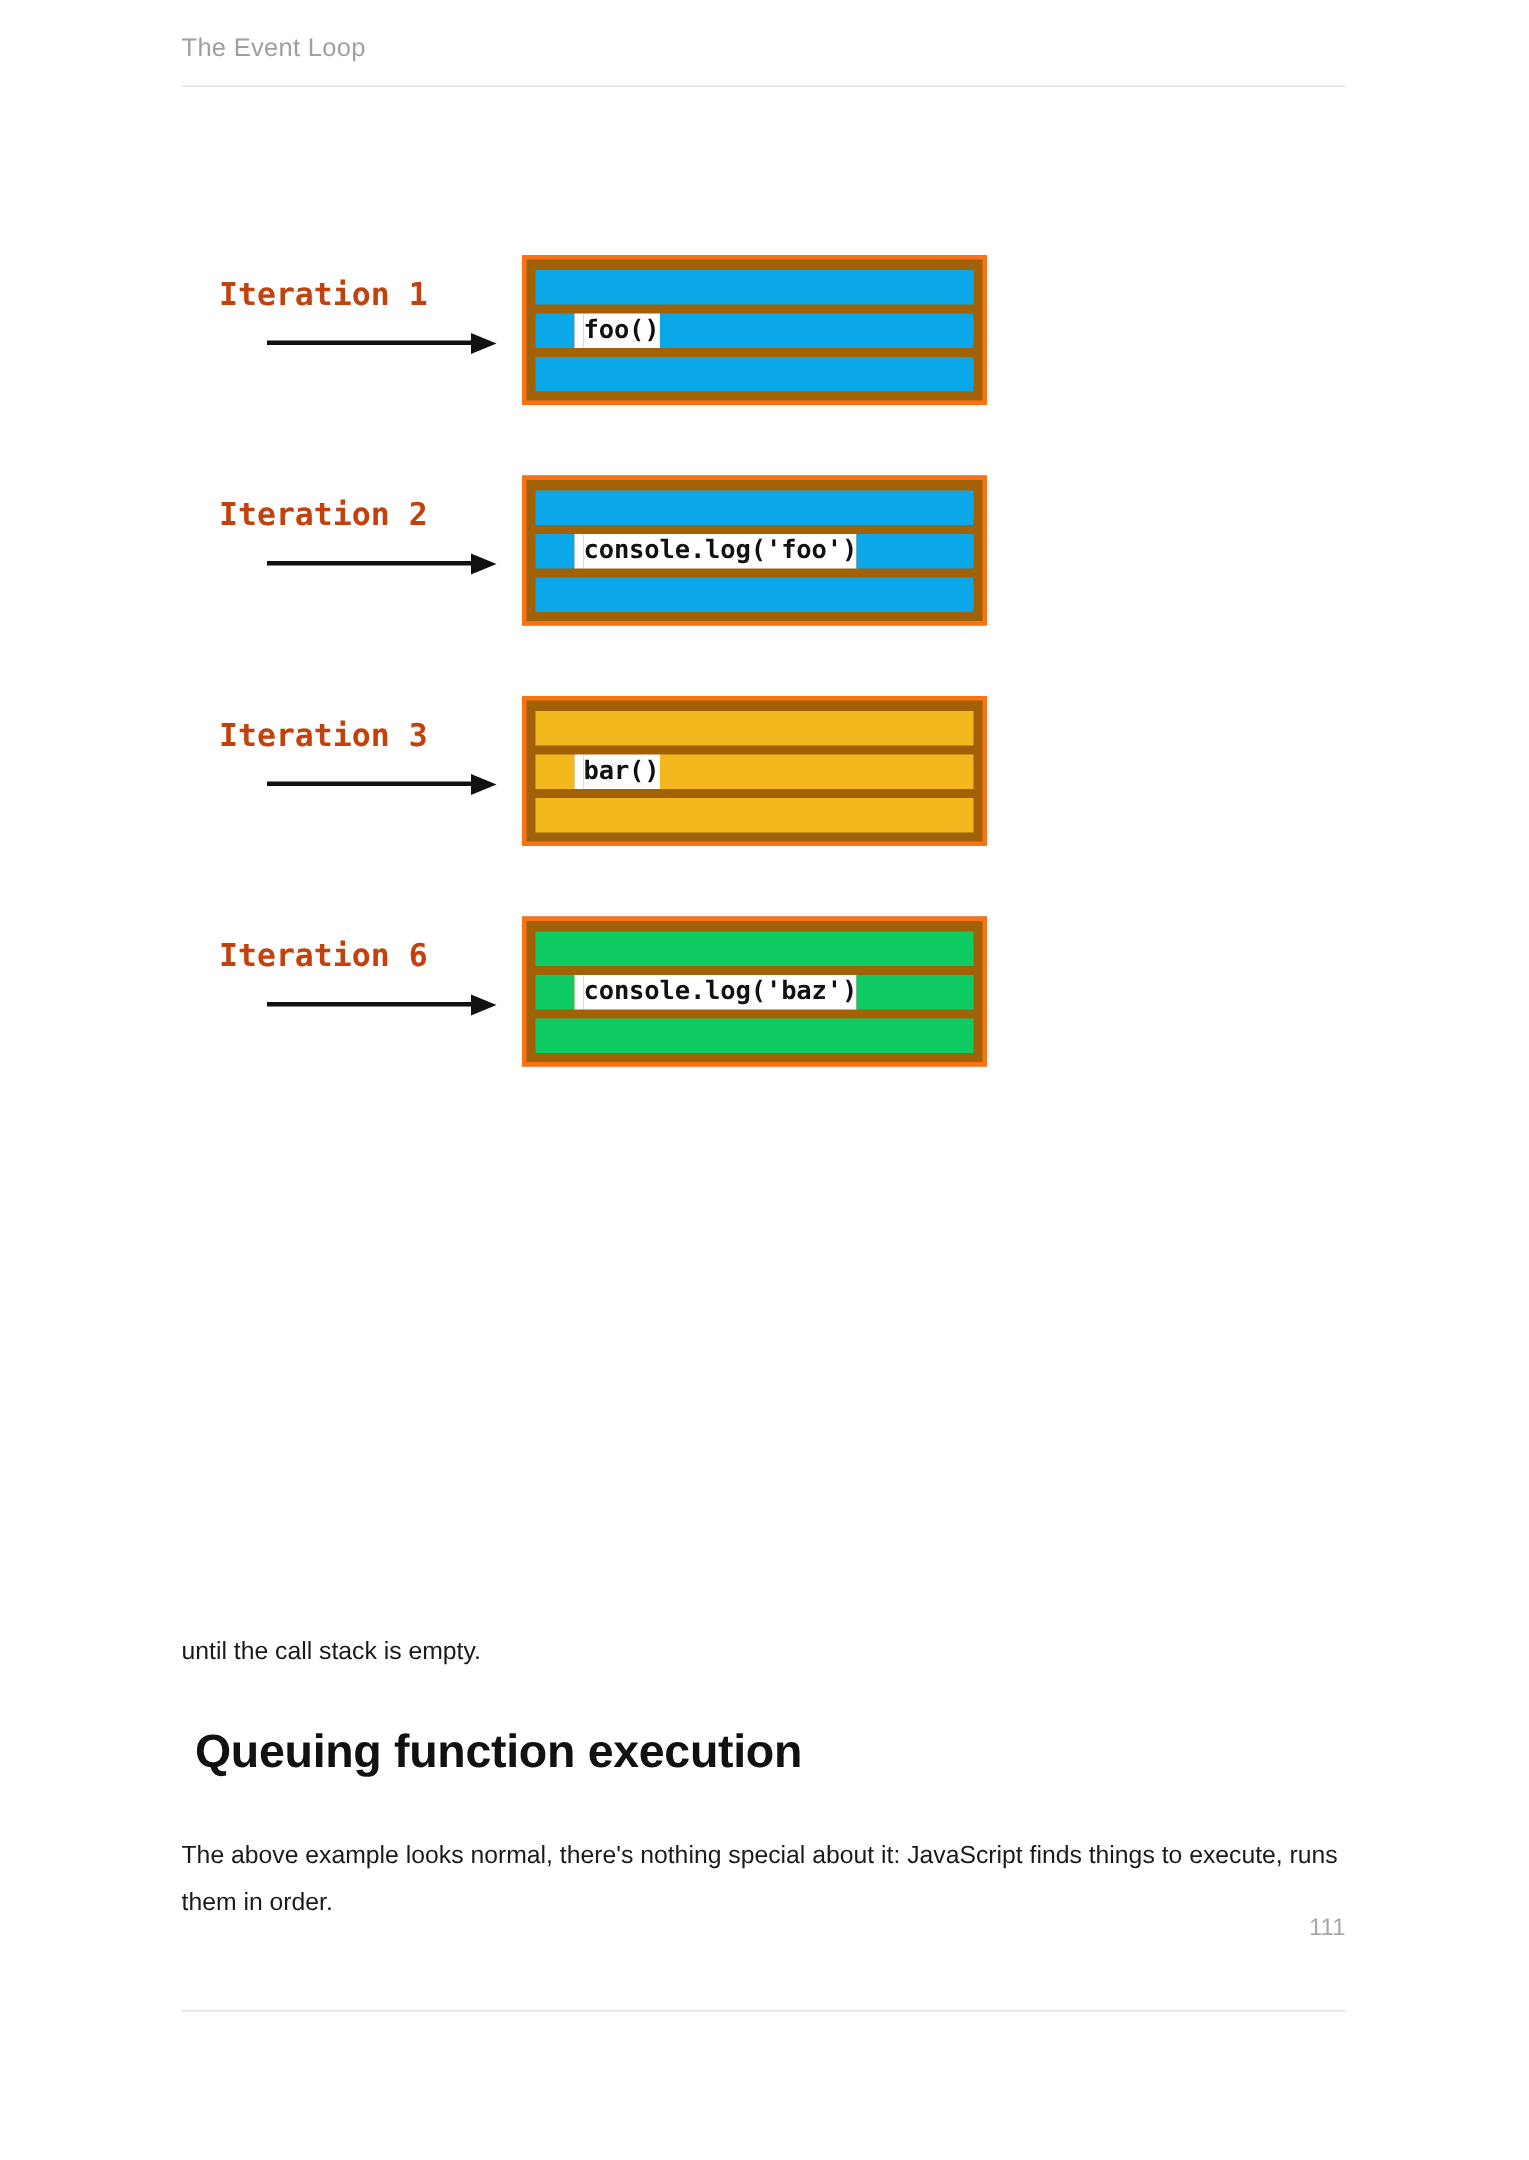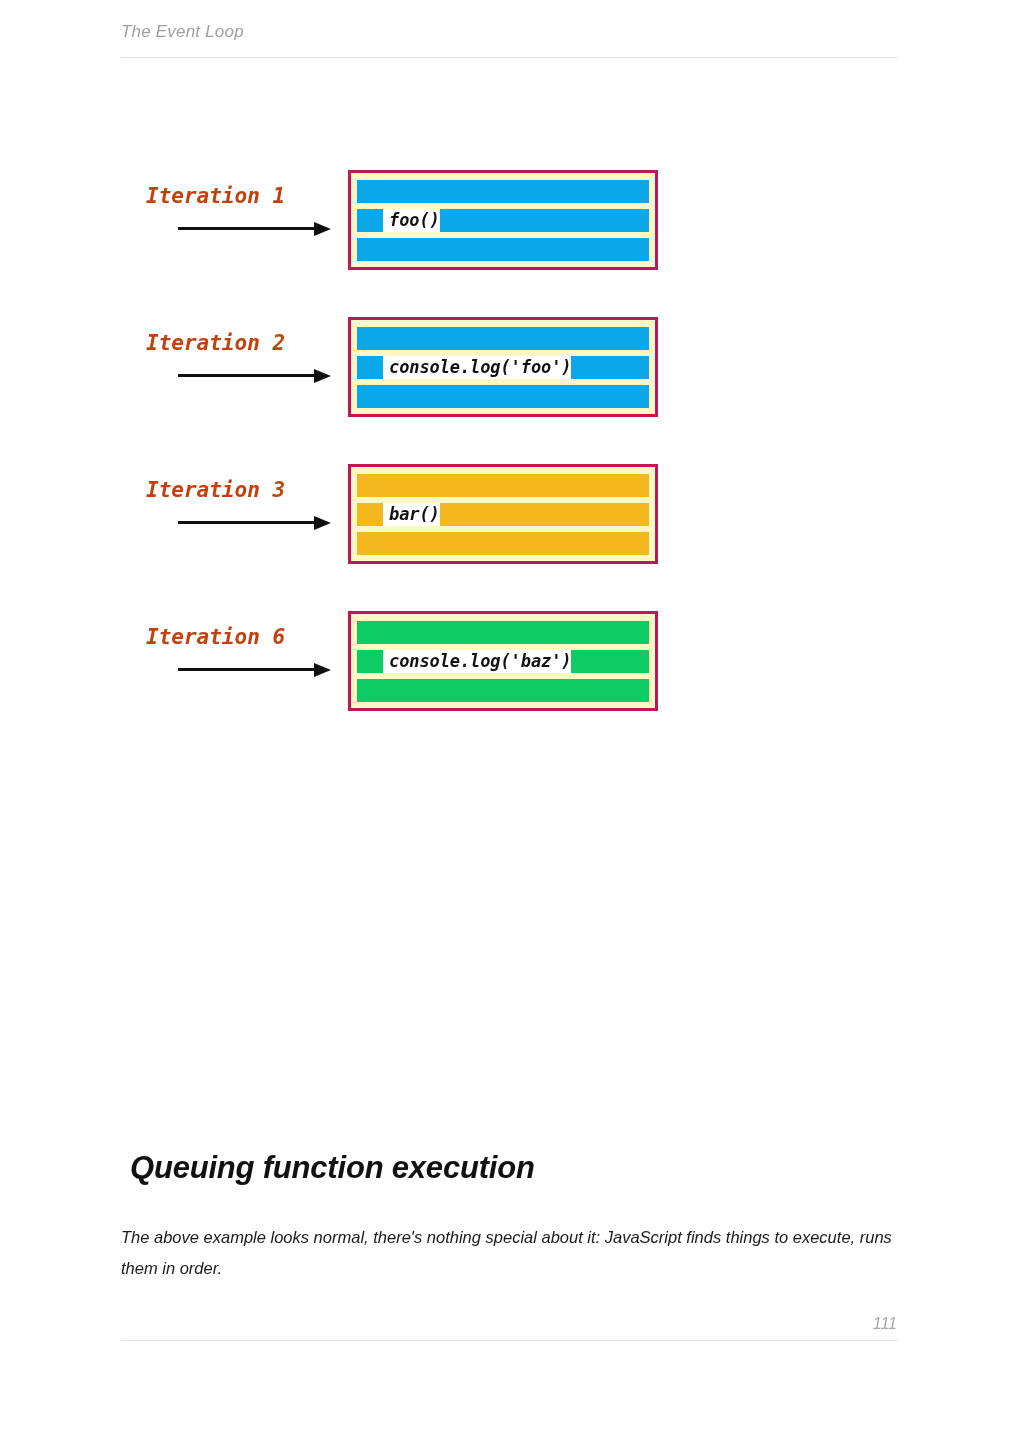--- a/index.html
+++ b/index.html
@@ -14,21 +14,20 @@
     color: #000000;
     position: relative;
     overflow: hidden;
   }
 
   .page {
     position: relative;
     width: 1019px;
     height: 1440px;
     box-sizing: border-box;
-    font-style: italic;
   }
 
   
   .doc-header {
     position: absolute;
     left: 0; top: 0;
     width: 1019px;
     height: 58px;
     box-sizing: border-box;
   }
@@ -104,22 +103,22 @@
   }
 
   
   .stack-box {
     position: absolute;
     left: 227px;
     top: 10px;
     width: 310px;
     height: 100px;
     box-sizing: border-box;
-    border: 3px solid #be185d;
-    background: #fef9c3;
+    border: 3px solid #f97316;
+    background: #a16207;
     padding: 7px 6px 7px 6px;
   }
   .bar {
     position: relative;
     height: 23px;
     margin-bottom: 6px;
     width: 100%;
     box-sizing: border-box;
   }
   .bar:last-child { margin-bottom: 0; }
@@ -180,21 +179,21 @@
     position: absolute;
     left: 121px;
     top: 1340px;
     width: 776px;
     height: 1px;
     background: #e2e2e2;
   }
   .doc-footer-page {
     position: absolute;
     right: 122px;
-    top: 1315px;
+    top: 1277px;
     font-size: 16px;
     color: #a8a8a8;
     text-align: center;
   }
 </style>
 </head>
 <body>
 
 <div class="page">
 
@@ -267,20 +266,21 @@
             <div class="nub" style="background: rgb(14, 203, 99);"></div>
             <div class="gap"></div>
             <div class="label">console.log('baz')</div>
             <div class="rest" style="background: rgb(14, 203, 99);"></div>
           </div>
           <div class="bar" style="background: rgb(14, 203, 99);"></div>
         </div>
       </div>
     </div>
 
+  <div class="body-text t-until">until the call stack is empty.</div>
 
   <div class="section-heading">Queuing function execution</div>
 
   <div class="body-text t-para">The above example looks normal, there's nothing special about it: JavaScript finds things to execute, runs them in order.</div>
 
   <div class="doc-footer-rule"></div>
   <div class="doc-footer-page">111</div>
 
 </div>
 

